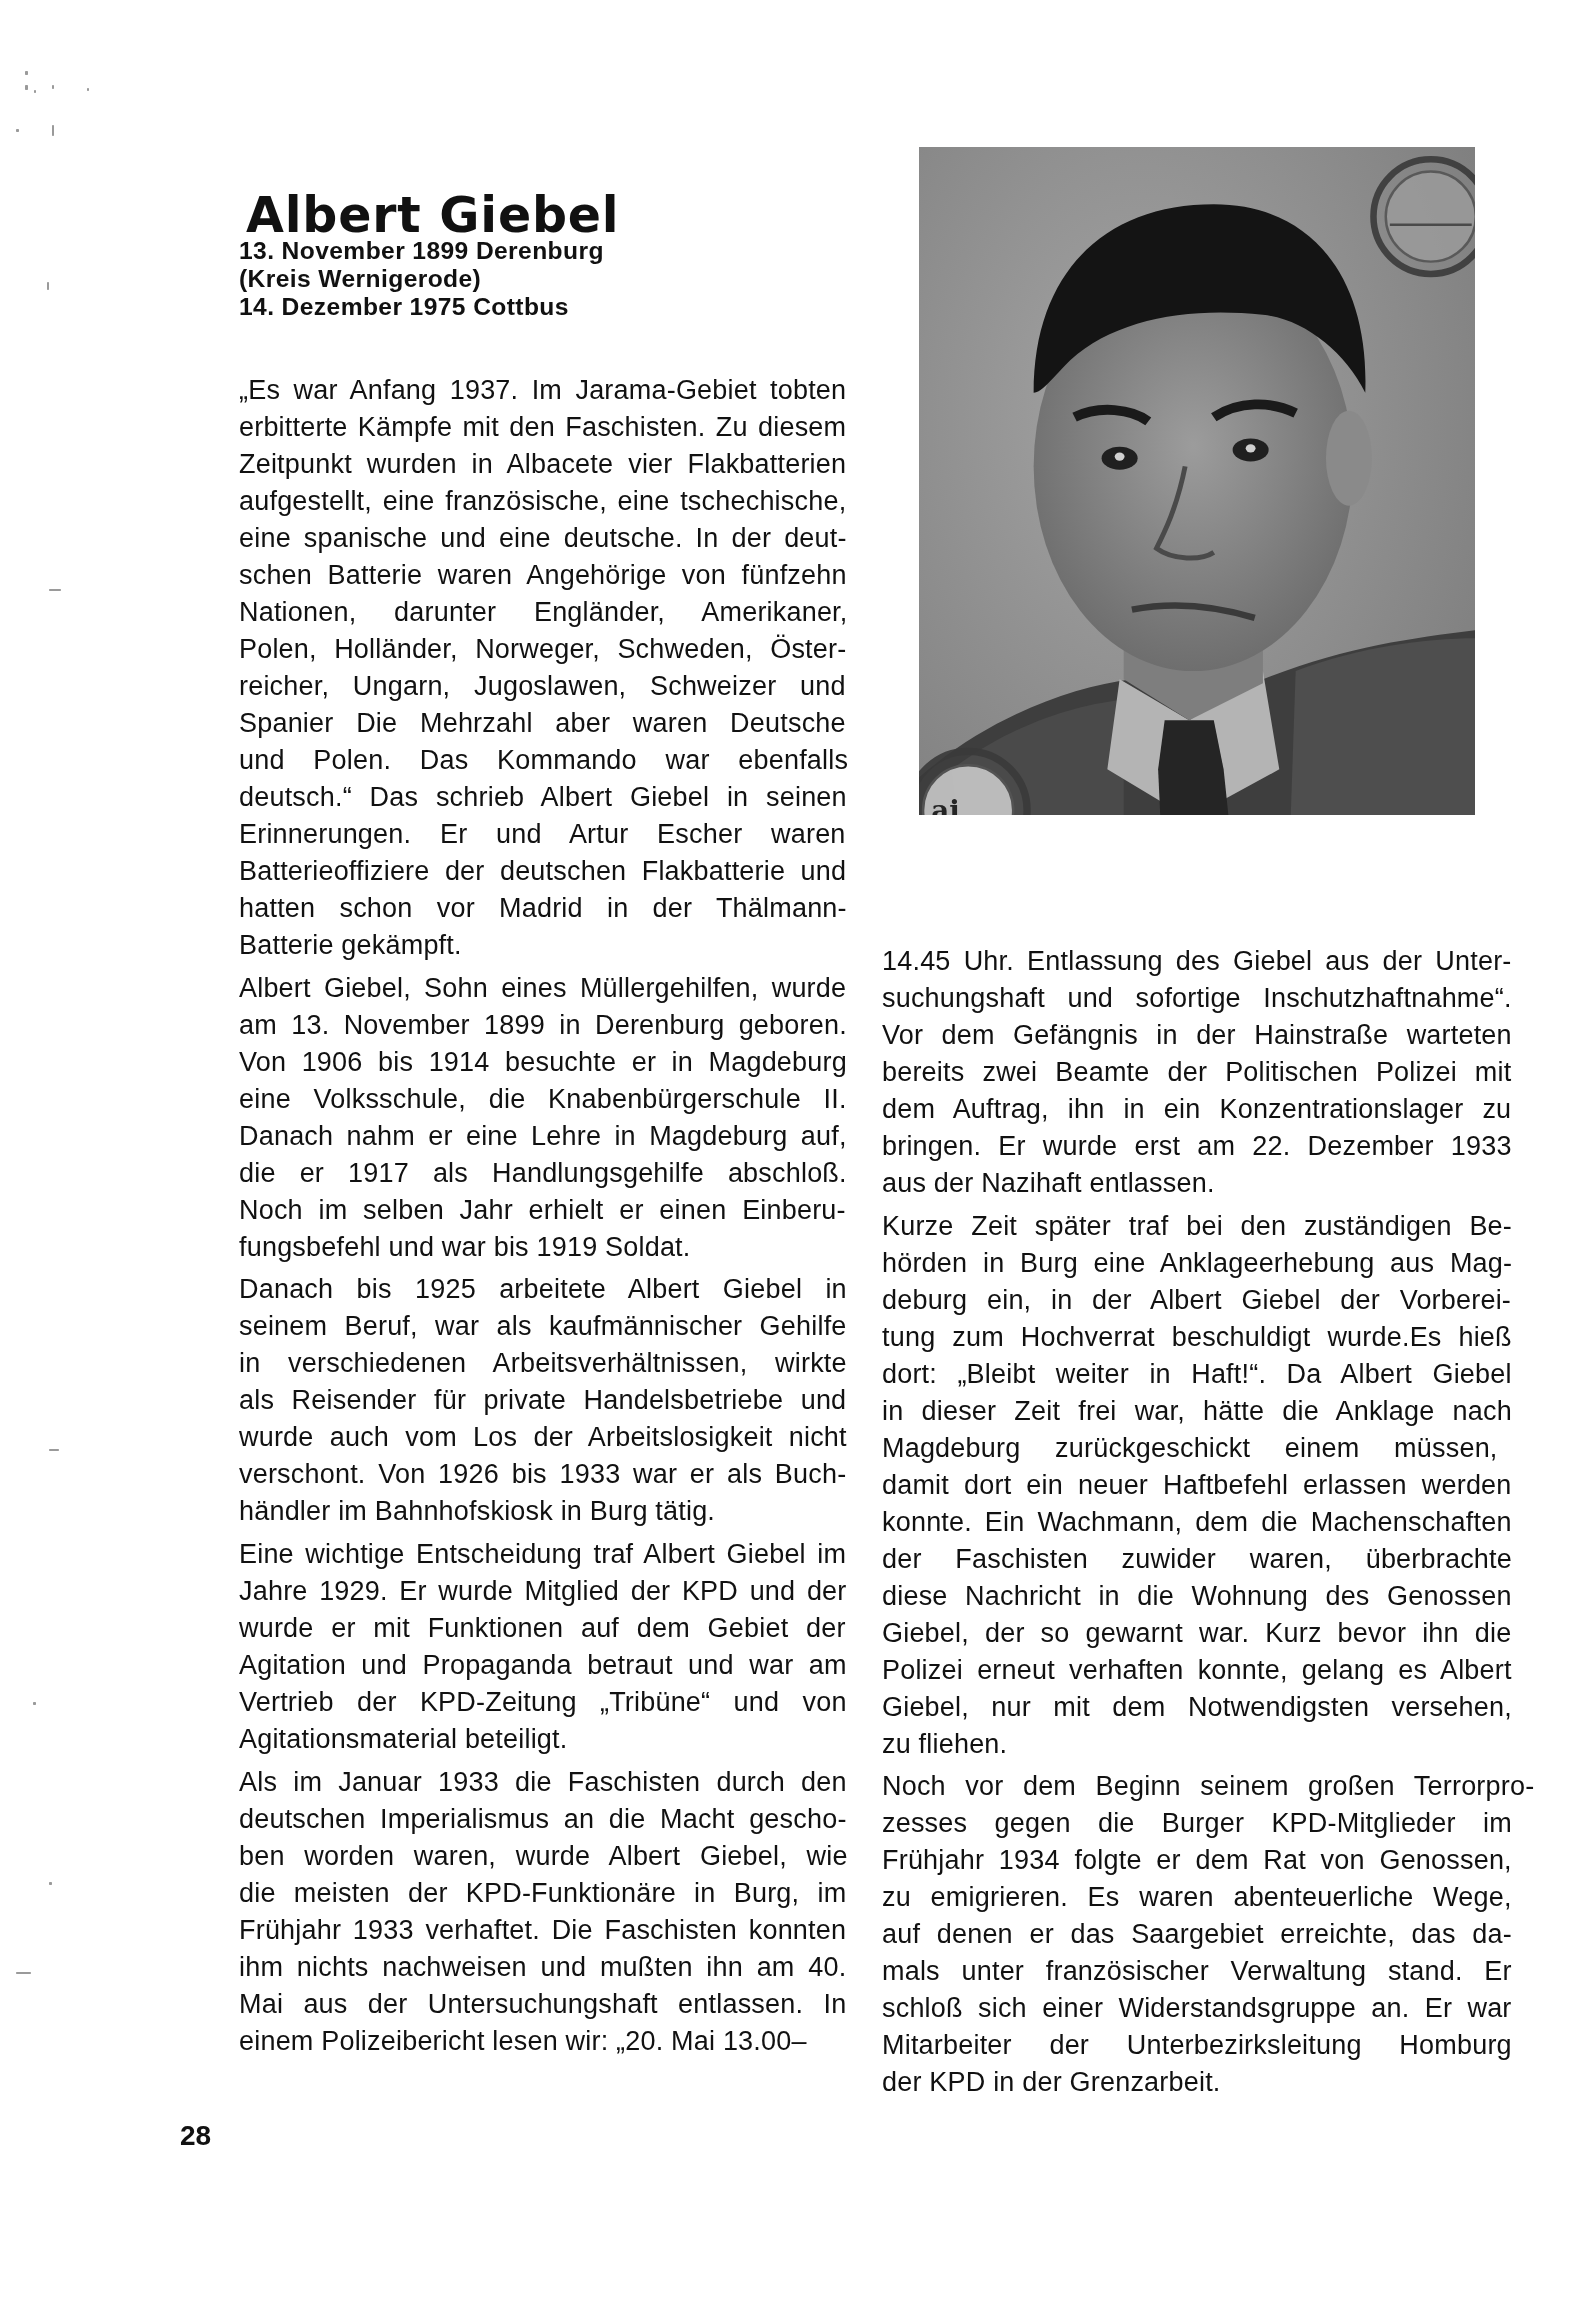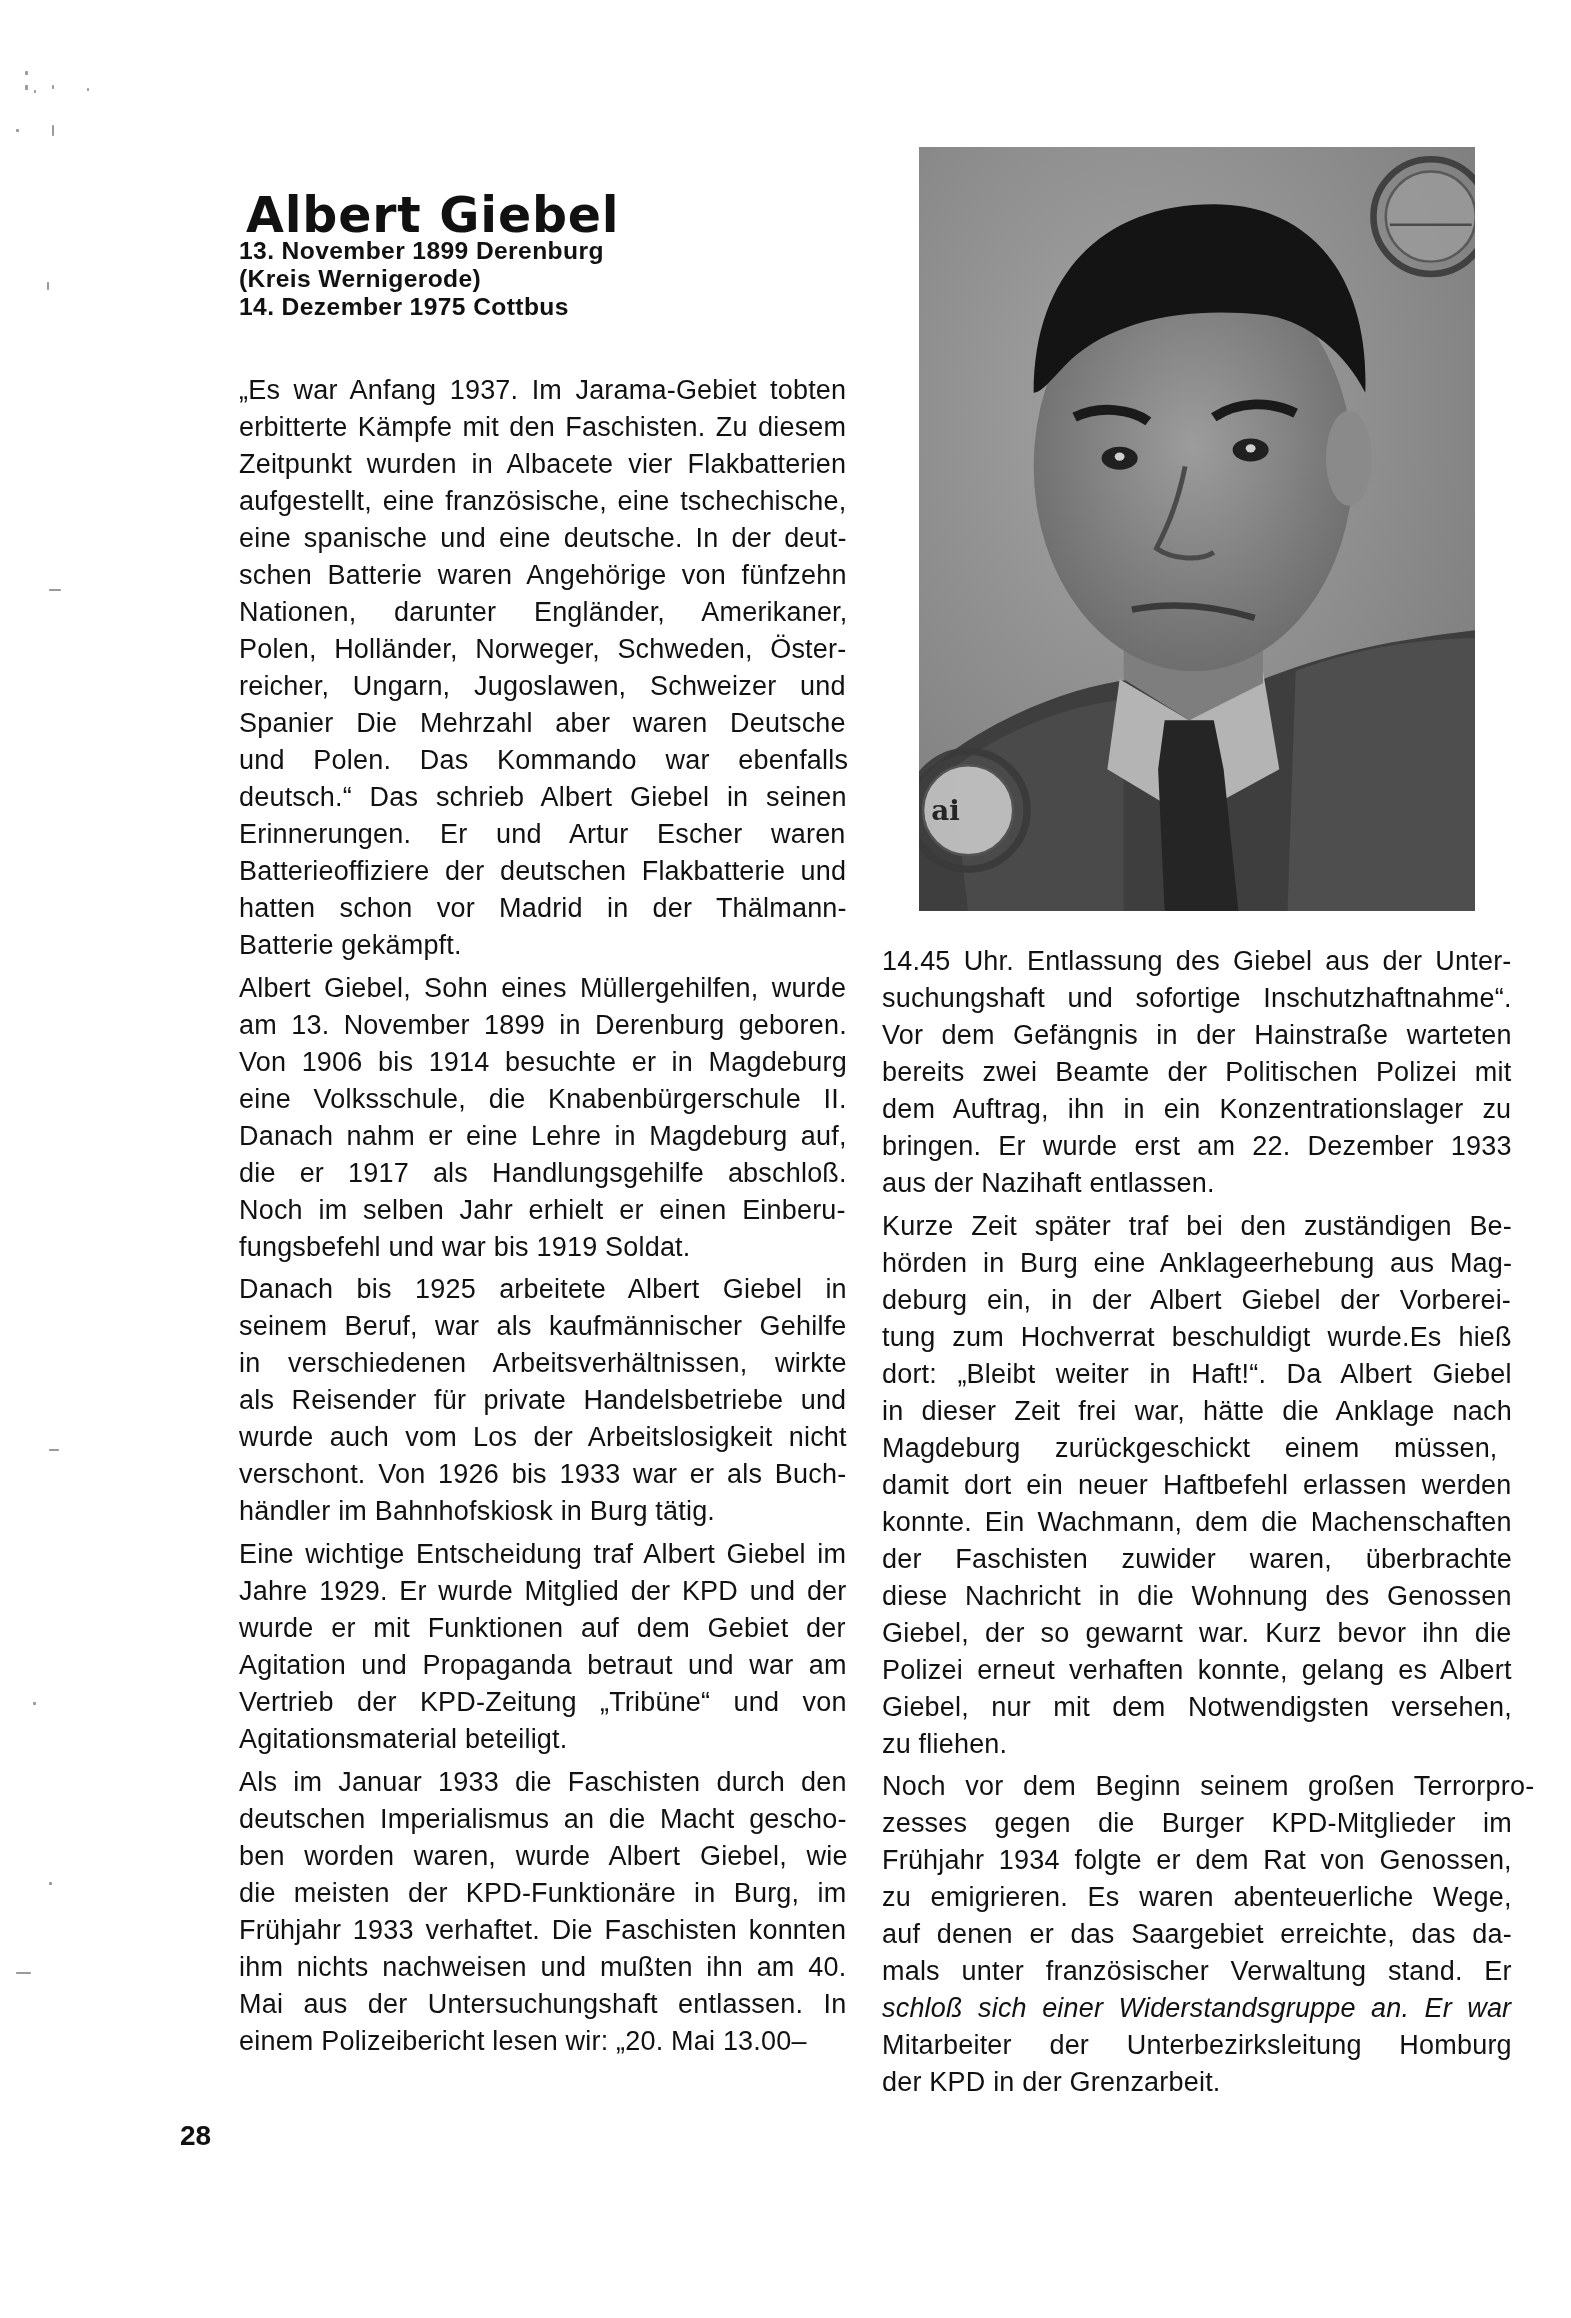--- a/index.html
+++ b/index.html
@@ -12,21 +12,21 @@
          line-height: 28px; font-family: "Liberation Sans", sans-serif; letter-spacing: 0.4px; }
   .bio div { white-space: nowrap; }
   .col { position: absolute; font-size: 27px; line-height: 37px;
          font-family: "Liberation Sans", sans-serif; letter-spacing: 0.2px; }
   .col-left { left: 239px; top: 372px; width: 610px; }
   .col-right { left: 882px; top: 943px; width: 632px; }
   .para { margin: 0 0 5.7px 0; }
   .line { display: block; text-align: justify; text-align-last: justify; height: 37px;
           white-space: nowrap; overflow: visible; }
   .line.last { text-align-last: left; }
-  .photo { position: absolute; left: 919px; top: 147px; width: 556px; height: 764px;
+  .photo { position: absolute; left: 919px; top: 147px; width: 556px; height: 668px;
            background: #7dd3fc; overflow: hidden; }
   .photo svg { display: block; }
   .page-number { position: absolute; left: 180px; top: 2120px; font-size: 28px; font-weight: bold;
                  font-family: "Liberation Sans", sans-serif; }
   .speck { position: absolute; background: #9a9a9a; border-radius: 0.8px; }
 </style>
 </head>
 <body>
 
 <div class="page">
@@ -193,21 +193,21 @@
         <span class="line" style="word-spacing: 14.7px; text-align-last: left;">Giebel, nur mit dem Notwendigsten versehen,</span>
         <span class="line last">zu fliehen.</span>
       </div>
       <div class="para">
         <span class="line" style="word-spacing: 11.8px; text-align-last: left;">Noch vor dem Beginn seinem großen Terrorpro-</span>
         <span class="line" style="word-spacing: 19.6px; text-align-last: left;">zesses gegen die Burger KPD-Mitglieder im</span>
         <span class="line" style="word-spacing: 7px; text-align-last: left;">Frühjahr 1934 folgte er dem Rat von Genossen,</span>
         <span class="line" style="word-spacing: 12px; text-align-last: left;">zu emigrieren. Es waren abenteuerliche Wege,</span>
         <span class="line" style="word-spacing: 8.9px; text-align-last: left;">auf denen er das Saargebiet erreichte, das da-</span>
         <span class="line" style="word-spacing: 14px; text-align-last: left;">mals unter französischer Verwaltung stand. Er</span>
-        <span class="line" style="word-spacing: 7.6px; text-align-last: left; font-style: italic;">schloß sich einer Widerstandsgruppe an. Er war</span>
+        <span class="line" style="word-spacing: 7.6px; text-align-last: left;">schloß sich einer Widerstandsgruppe an. Er war</span>
         <span class="line" style="word-spacing: 30px; text-align-last: left;">Mitarbeiter der Unterbezirksleitung Homburg</span>
         <span class="line last">der KPD in der Grenzarbeit.</span>
       </div>
     </div>
 
   <div class="page-number">28</div>
 </div>
 
 
 </body></html>

